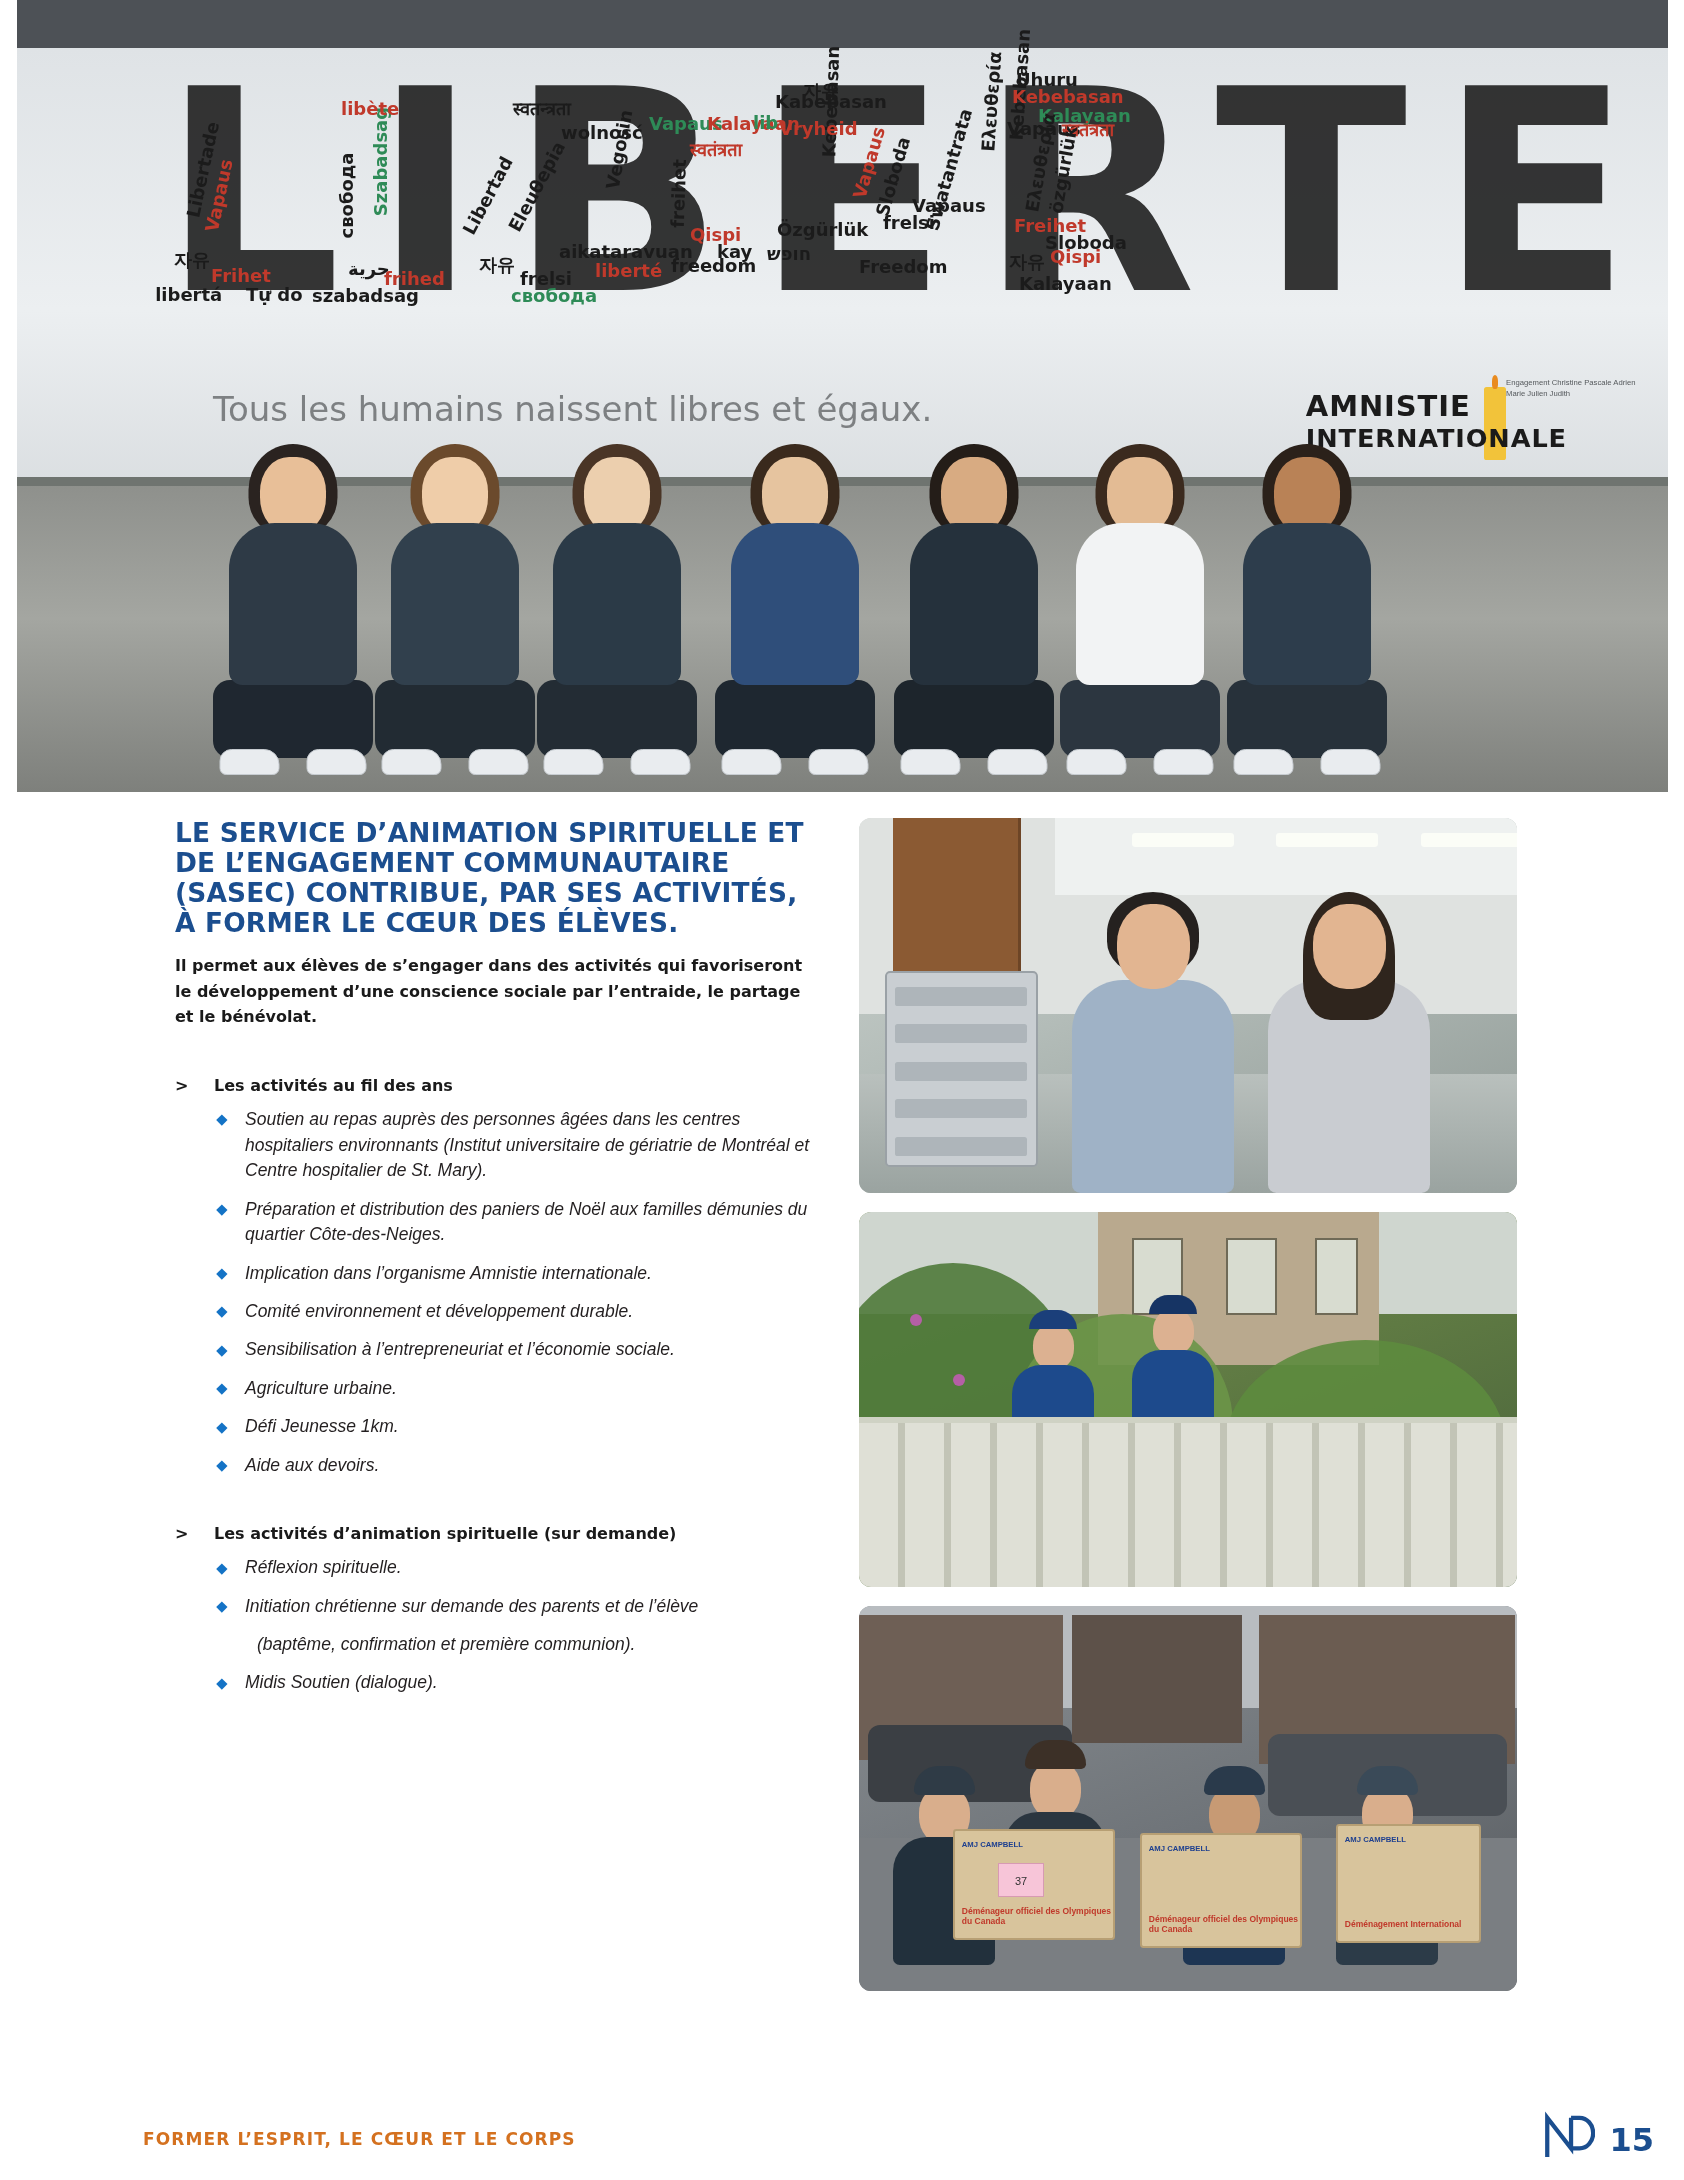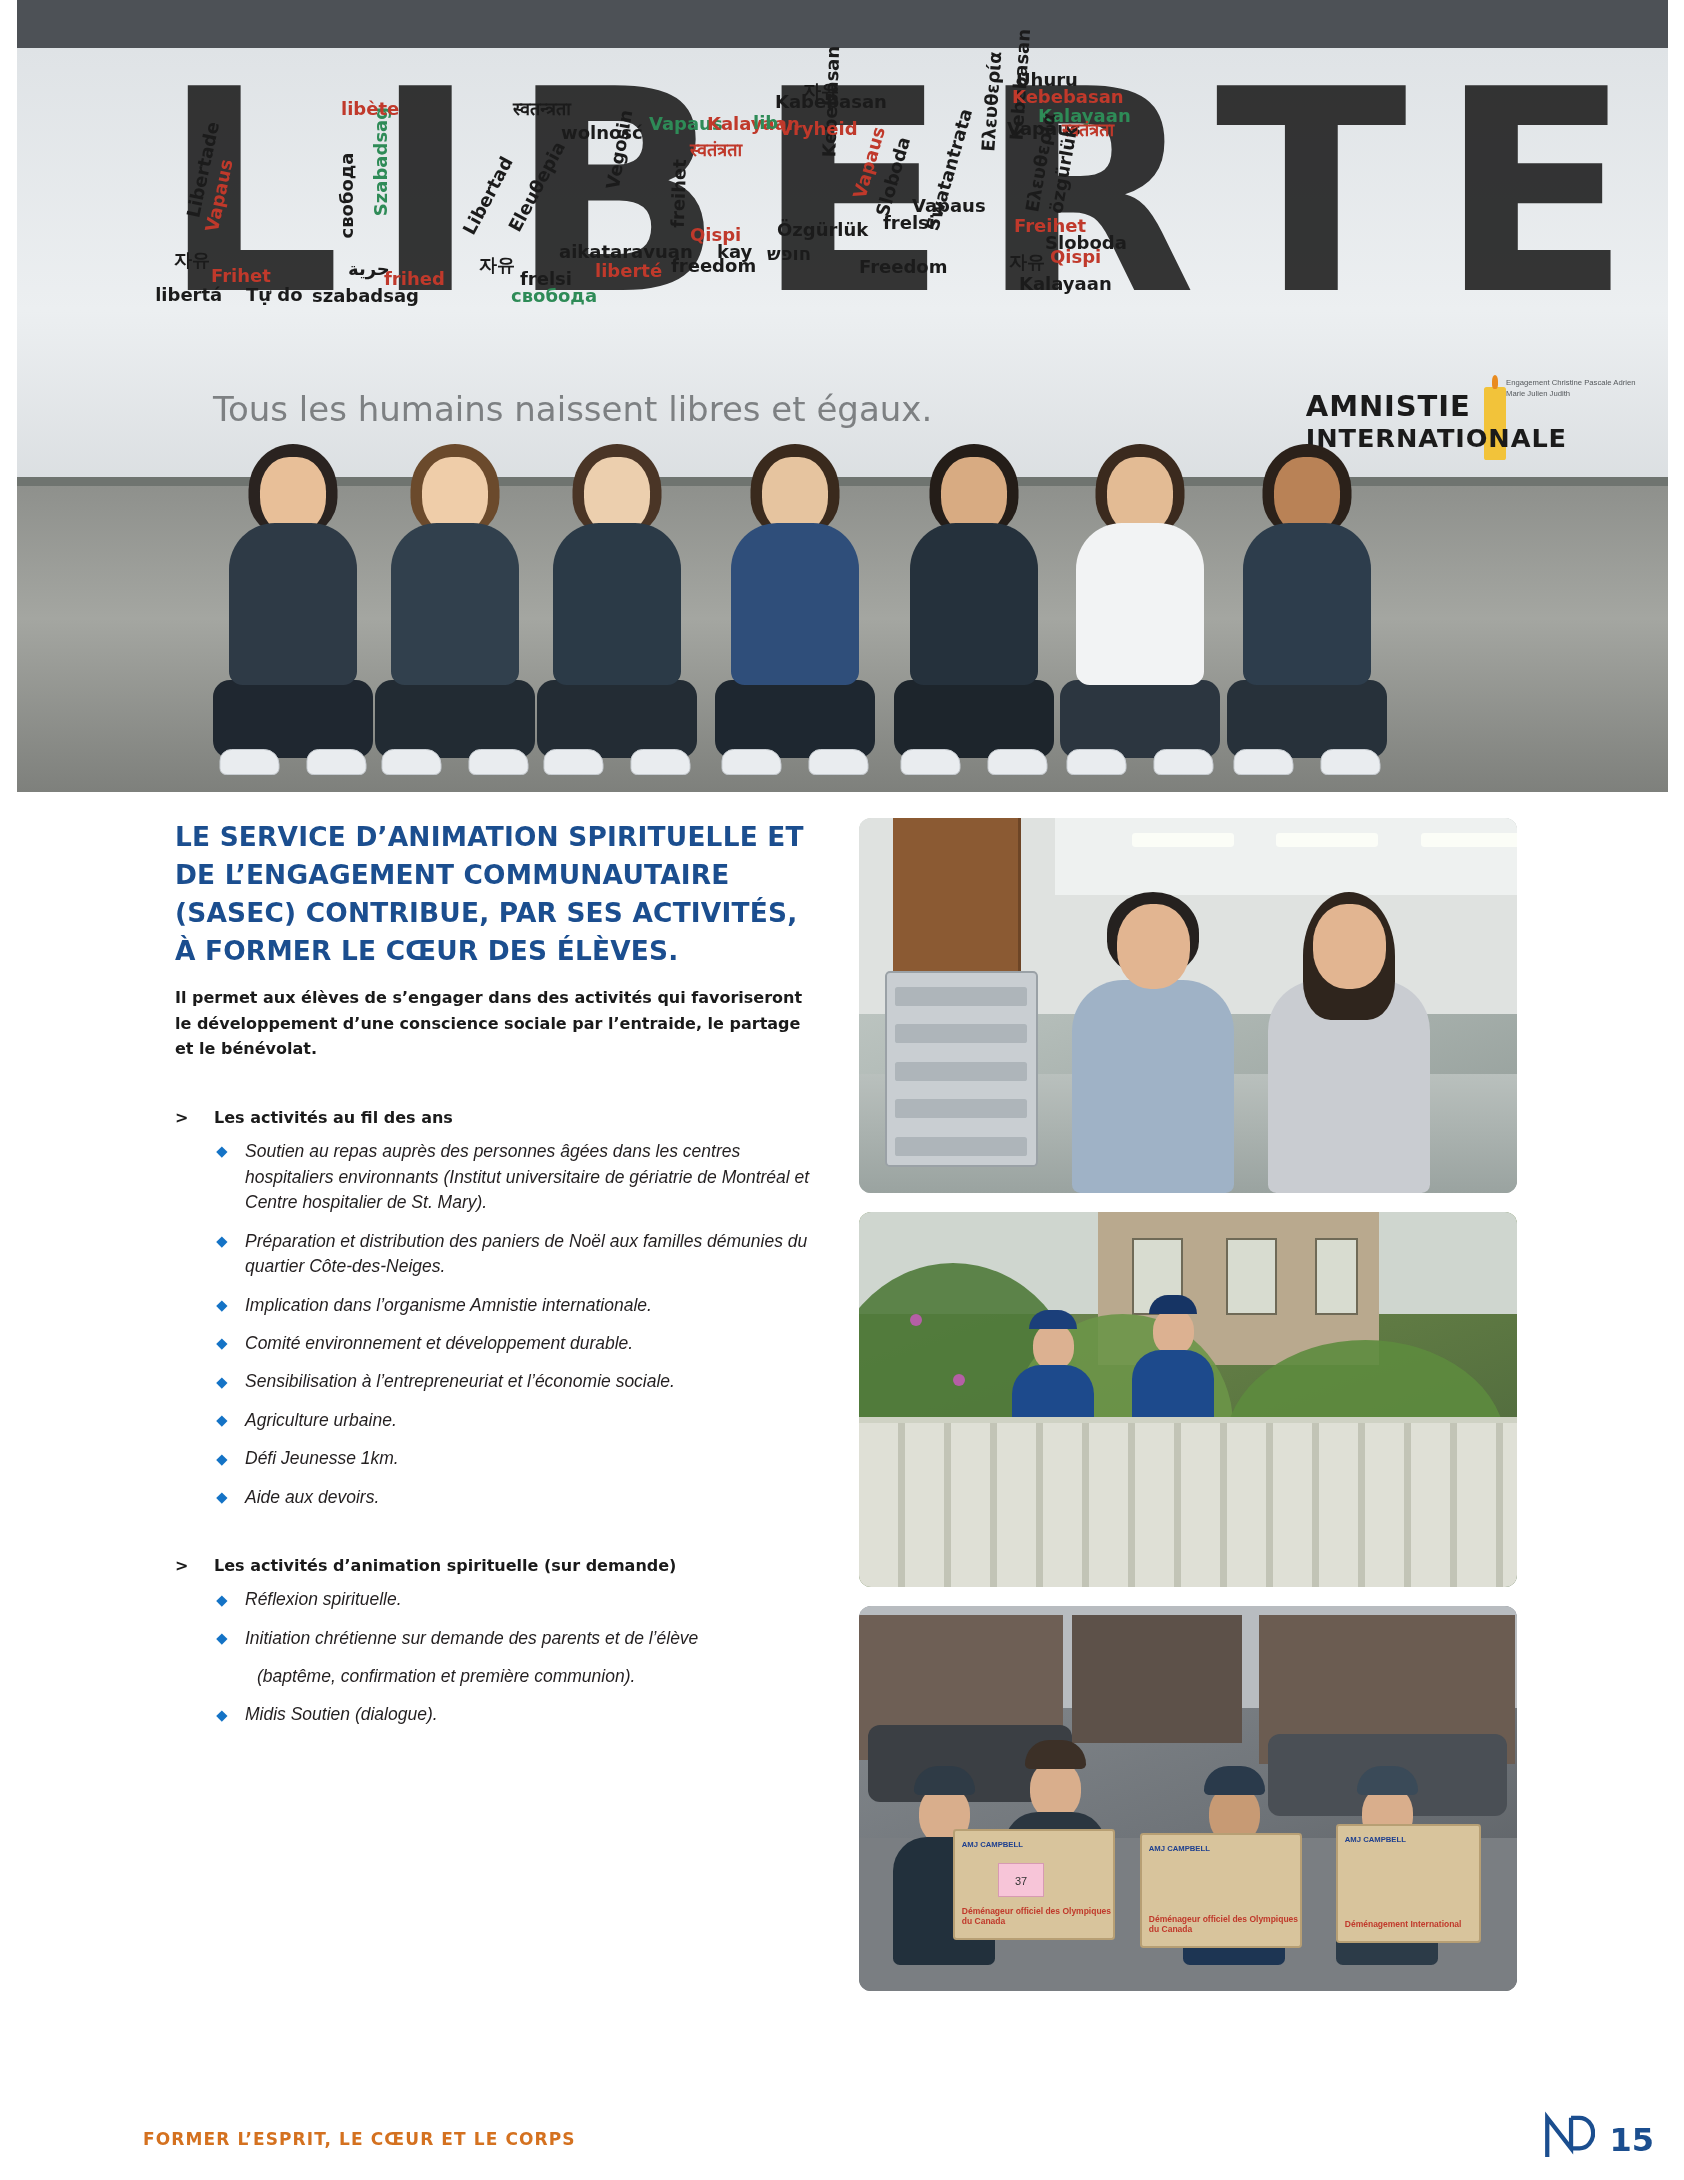--- a/index.html
+++ b/index.html
@@ -196,21 +196,21 @@
   .col-left {
     position: absolute;
     left: 175px;
     top: 0;
     width: 647px;
   }
   .lead {
     font-family: "DejaVu Sans", sans-serif;
     font-weight: bold;
     font-size: 26.4px;
-    line-height: 38px;
+    line-height: 30px;
     color: #1b4e8f;
     letter-spacing: 0.2px;
   }
   .lead-sub {
     margin-top: 15.3px;
     font-family: "DejaVu Sans", sans-serif;
     font-weight: bold;
     font-size: 16px;
     line-height: 25.6px;
     color: #1a1a1a;

